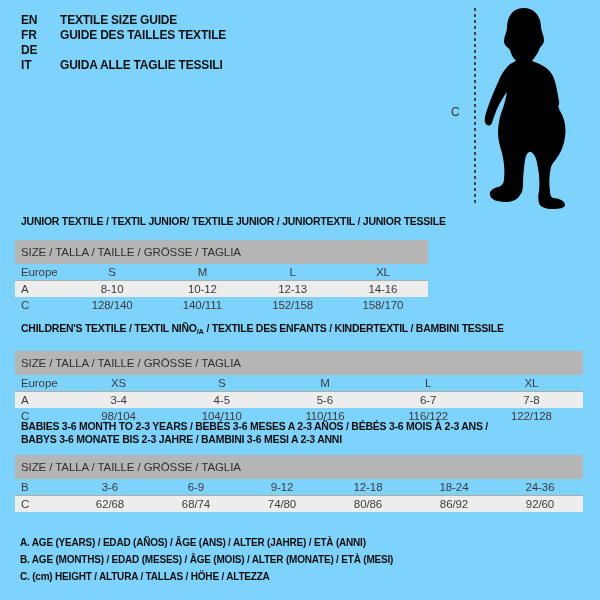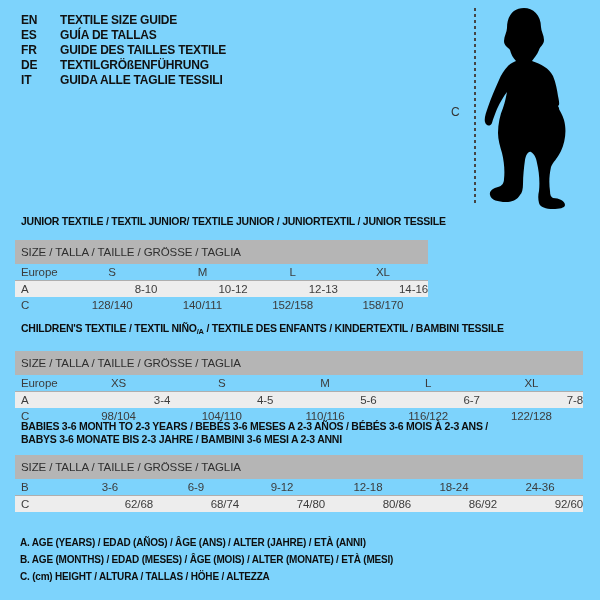--- a/index.html
+++ b/index.html
@@ -42,47 +42,42 @@
     height:16px;padding:0;font-size:11.5px;color:#3c3c3c;text-align:center;
     letter-spacing:-0.1px;vertical-align:middle;
   }
   .size-table col.c-label{width:52px;}
   td.size-bar{
     background:var(--size-bar-bg,#b5b5b5);color:#2f2f2f;text-align:left;
     padding-left:6px;font-size:11.5px;letter-spacing:-0.1px;height:24px;
   }
   .size-table td.lbl{text-align:left;padding-left:6px;}
   tr.row-first td{border-bottom:1px solid #aeaeae;}
-  tr.row-shaded td{background:var(--shaded-row-bg,#ededed);text-align:right;}
+  tr.row-shaded td{background:var(--shaded-row-bg,#ededed);}
 
   
   .notes{position:absolute;left:20px;top:534px;}
   .note-line{font-weight:700;font-size:10px;letter-spacing:-0.2px;line-height:17px;white-space:nowrap;color:#0e0e0e;}
 </style>
 </head>
 <body>
 
 <div class="page">
 
   <div class="lang-block">
     <div class="lang-row">
       <span class="lang-code">EN</span>
       <span class="lang-title">TEXTILE SIZE GUIDE</span>
     </div>
     <div class="lang-row">
-      <span class="lang-code">ES</span>
-      <span class="lang-title">GUÍA DE TALLAS</span>
-    </div>
-    <div class="lang-row">
       <span class="lang-code">FR</span>
       <span class="lang-title">GUIDE DES TAILLES TEXTILE</span>
     </div>
     <div class="lang-row">
       <span class="lang-code">DE</span>
-      <span class="lang-title">TEXTILGRÖßENFÜHRUNG</span>
     </div>
     <div class="lang-row">
       <span class="lang-code">IT</span>
       <span class="lang-title">GUIDA ALLE TAGLIE TESSILI</span>
     </div>
   </div>
 
   <div class="height-line"></div>
   <div class="height-label">C</div>
   <svg class="baby-svg" width="120" height="208" viewBox="0 0 120 208" aria-hidden="true">

